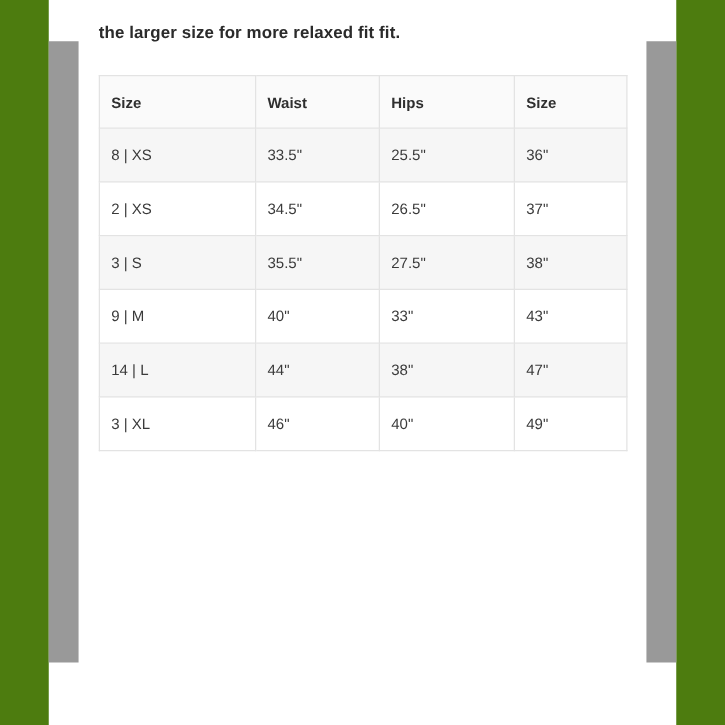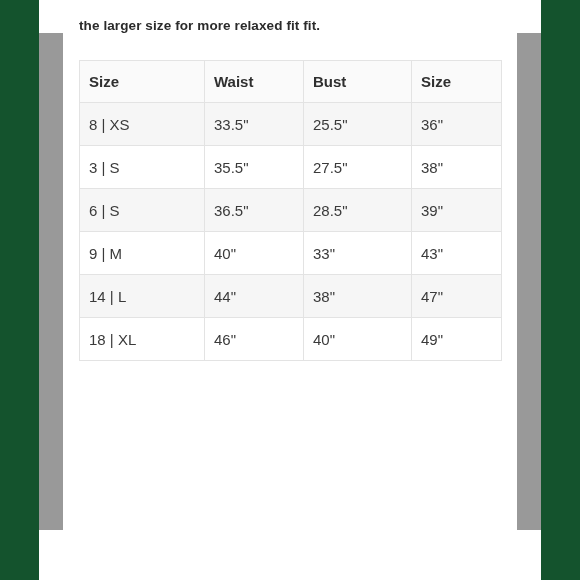--- a/index.html
+++ b/index.html
@@ -10,21 +10,21 @@
   body {
     width: 580px;
     height: 580px;
     overflow: hidden;
     font-family: "Liberation Sans", sans-serif;
   }
   .screen {
     position: relative;
     width: 580px;
     height: 580px;
-    background: #14532d;
+    background: #4d7c0f;
     text-decoration: underline;
   }
   
   .page {
     position: absolute;
     left: 39px;
     top: 0px;
     width: 502px;
     height: 580px;
     background: #ffffff;
@@ -74,21 +74,21 @@
   table.size-chart {
     border-collapse: collapse;
     width: 422px;
     table-layout: fixed;
   }
   table.size-chart th,
   table.size-chart td {
     border: 1px solid #e3e3e3;
     text-align: left;
     vertical-align: middle;
-    font-size: 15px;
+    font-size: 12px;
     color: #3a3a3a;
     padding: 0 0 0 9px;
     height: 43px;
     box-sizing: border-box;
   }
   table.size-chart th {
     font-weight: bold;
     background: #fafafa;
     color: #2f2f2f;
     height: 42px;
@@ -120,57 +120,57 @@
         <colgroup>
           <col class="c-size">
           <col class="c-bust">
           <col class="c-waist">
           <col class="c-hips">
         </colgroup>
         <thead>
           <tr>
             <th>Size</th>
             <th>Waist</th>
-            <th>Bust</th>
+            <th>Hips</th>
             <th>Size</th>
           </tr>
         </thead>
         <tbody>
           <tr>
             <td>8 | XS</td>
             <td>33.5"</td>
             <td>25.5"</td>
             <td>36"</td>
           </tr>
           <tr>
+            <td>2 | XS</td>
+            <td>34.5"</td>
+            <td>26.5"</td>
+            <td>37"</td>
+          </tr>
+          <tr>
             <td>3 | S</td>
             <td>35.5"</td>
             <td>27.5"</td>
             <td>38"</td>
-          </tr>
-          <tr>
-            <td>6 | S</td>
-            <td>36.5"</td>
-            <td>28.5"</td>
-            <td>39"</td>
           </tr>
           <tr>
             <td>9 | M</td>
             <td>40"</td>
             <td>33"</td>
             <td>43"</td>
           </tr>
           <tr>
             <td>14 | L</td>
             <td>44"</td>
             <td>38"</td>
             <td>47"</td>
           </tr>
           <tr>
-            <td>18 | XL</td>
+            <td>3 | XL</td>
             <td>46"</td>
             <td>40"</td>
             <td>49"</td>
           </tr>
         </tbody>
       </table>
     </div>
   </div>
 </div>
 

